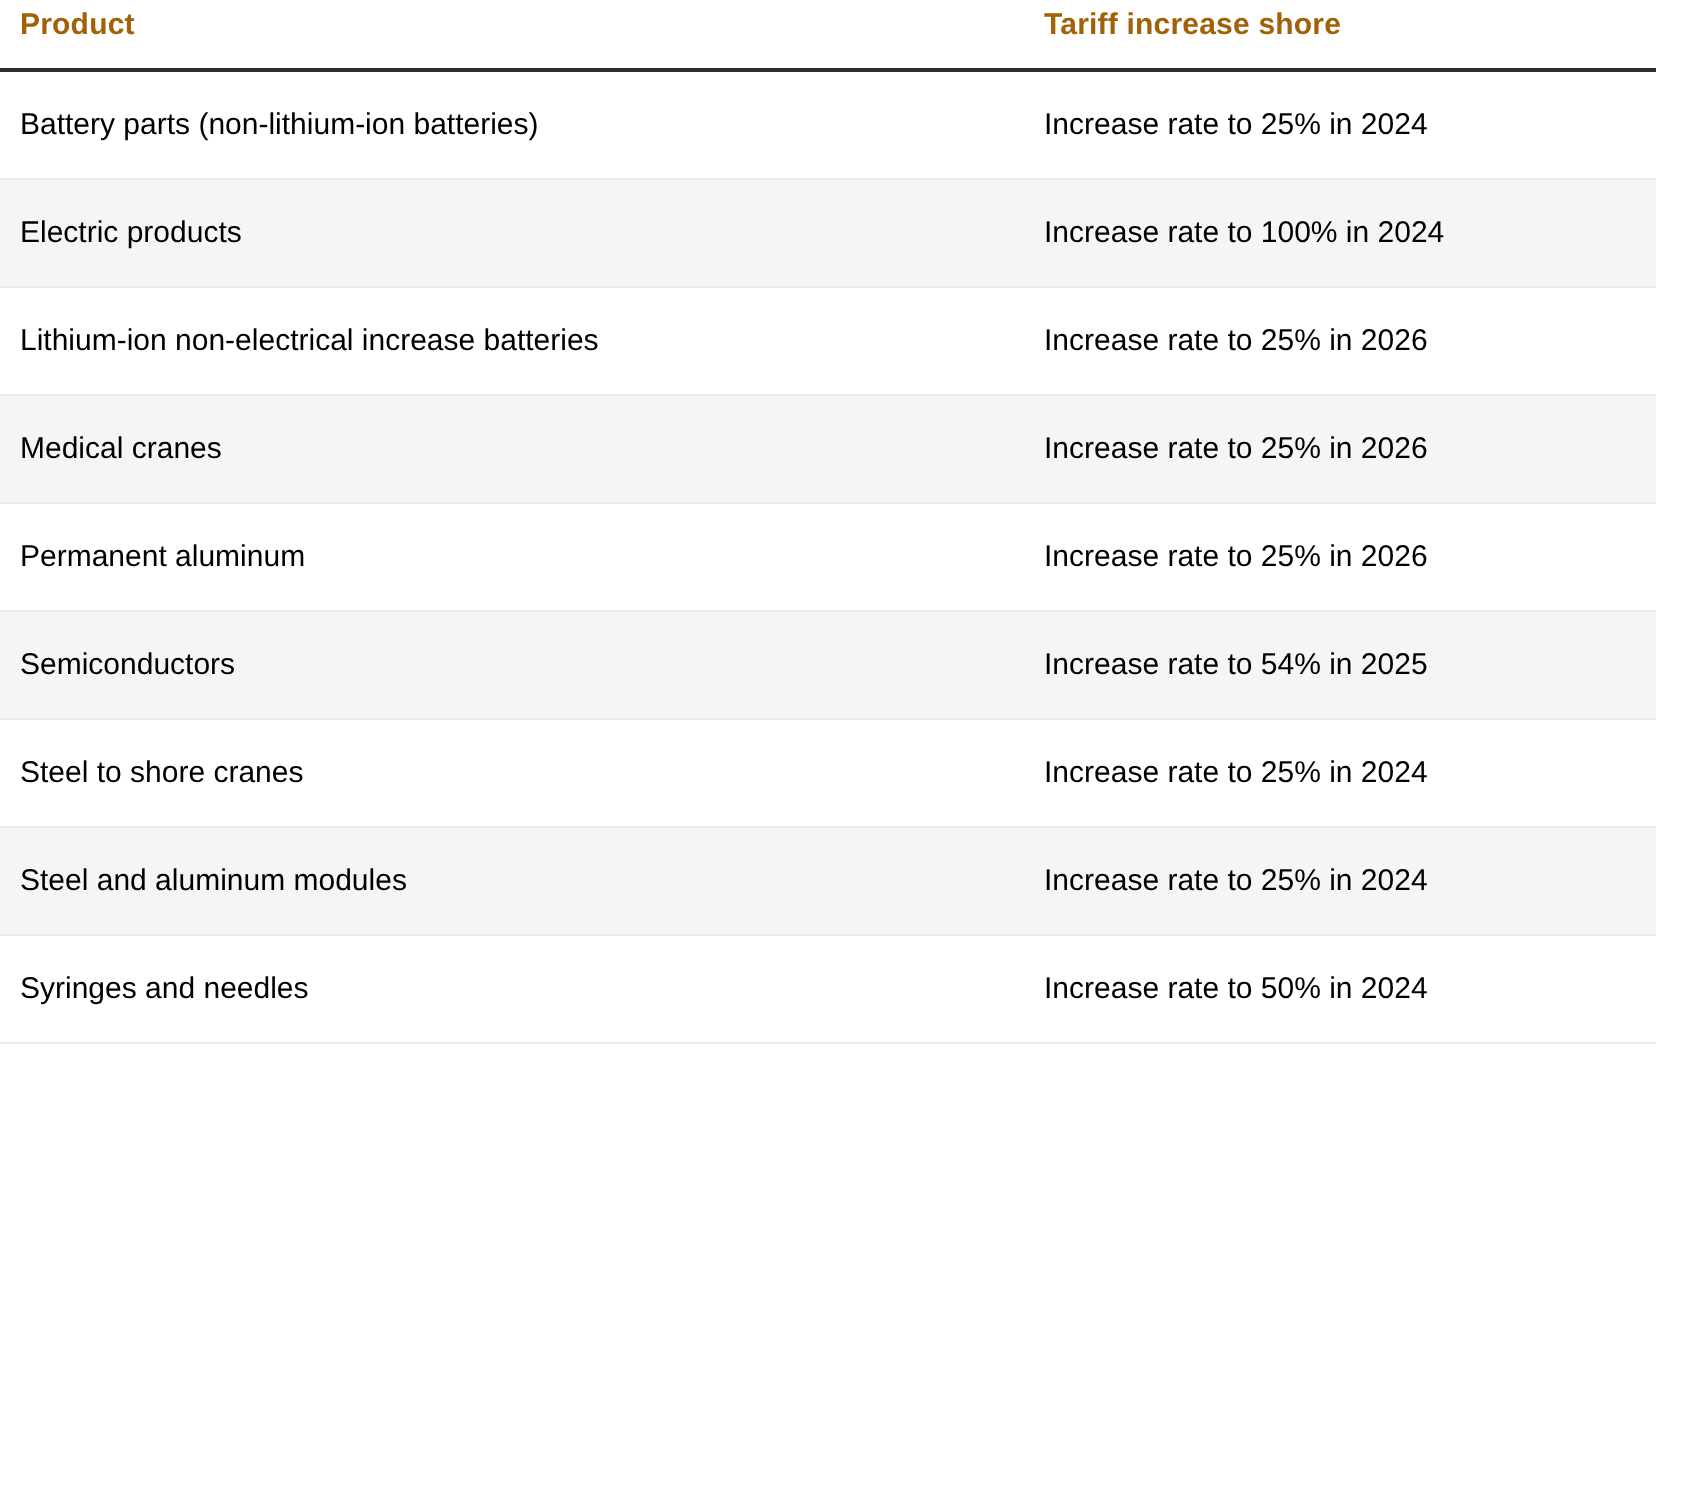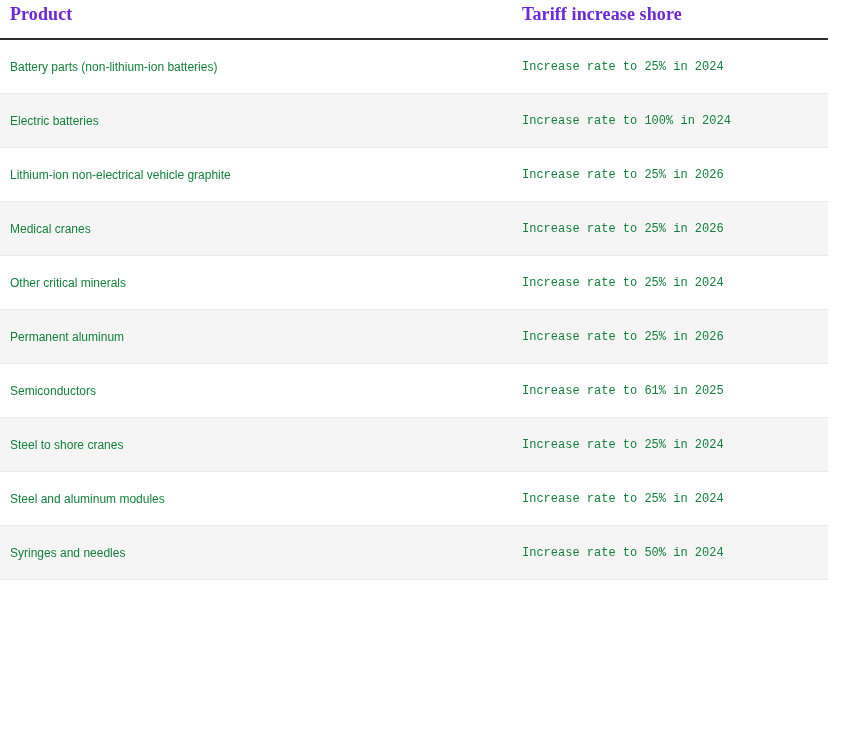--- a/index.html
+++ b/index.html
@@ -20,51 +20,50 @@
     margin: 0;
     border-collapse: collapse;
     table-layout: fixed;
   }
 
   #tariff-table col.col-product { width: 511px; }
   #tariff-table col.col-rate    { width: 317px; }
 
   thead th {
     text-align: left;
-    font-size: 18px;
+    font-size: 15px;
     font-weight: bold;
-    color: #6d28d9;
+    color: #a16207;
     padding: 4px 0 13px 0;
     border-bottom: 2px solid #2e2e2e;
     letter-spacing: 0.1px;
     vertical-align: bottom;
-    font-family: Liberation Serif, serif;
   }
   thead th.th-product { padding-left: 10px; }
   thead th.th-rate    { padding-left: 11px; }
 
   tbody tr {
     height: 51px;
   }
   tbody tr:nth-child(odd)  { background: #ffffff; }
   tbody tr:nth-child(even) { background: #f5f5f5; }
 
   tbody td {
-    font-size: 12px;
-    color: #15803d;
+    font-size: 15px;
+    color: #000000;
     font-weight: normal;
     border-bottom: 1px solid #eaeaea;
     vertical-align: middle;
     height: 51px;
     line-height: 20px;
     white-space: nowrap;
     overflow: hidden;
   }
   tbody td.cell-product { padding-left: 10px; }
-  tbody td.cell-rate    { padding-left: 11px; font-family: Liberation Mono, monospace; }
+  tbody td.cell-rate    { padding-left: 11px; }
 </style>
 </head>
 <body>
 
 <table id="tariff-table">
   <colgroup>
     <col class="col-product">
     <col class="col-rate">
   </colgroup>
   <thead>
@@ -72,42 +71,38 @@
       <th class="th-product">Product</th>
       <th class="th-rate">Tariff increase shore</th>
     </tr>
   </thead>
   <tbody id="tariff-table-body">
       <tr>
         <td class="cell-product">Battery parts (non-lithium-ion batteries)</td>
         <td class="cell-rate">Increase rate to 25% in 2024</td>
       </tr>
       <tr>
-        <td class="cell-product">Electric batteries</td>
+        <td class="cell-product">Electric products</td>
         <td class="cell-rate">Increase rate to 100% in 2024</td>
       </tr>
       <tr>
-        <td class="cell-product">Lithium-ion non-electrical vehicle graphite</td>
+        <td class="cell-product">Lithium-ion non-electrical increase batteries</td>
         <td class="cell-rate">Increase rate to 25% in 2026</td>
       </tr>
       <tr>
         <td class="cell-product">Medical cranes</td>
         <td class="cell-rate">Increase rate to 25% in 2026</td>
       </tr>
       <tr>
-        <td class="cell-product">Other critical minerals</td>
-        <td class="cell-rate">Increase rate to 25% in 2024</td>
-      </tr>
-      <tr>
         <td class="cell-product">Permanent aluminum</td>
         <td class="cell-rate">Increase rate to 25% in 2026</td>
       </tr>
       <tr>
         <td class="cell-product">Semiconductors</td>
-        <td class="cell-rate">Increase rate to 61% in 2025</td>
+        <td class="cell-rate">Increase rate to 54% in 2025</td>
       </tr>
       <tr>
         <td class="cell-product">Steel to shore cranes</td>
         <td class="cell-rate">Increase rate to 25% in 2024</td>
       </tr>
       <tr>
         <td class="cell-product">Steel and aluminum modules</td>
         <td class="cell-rate">Increase rate to 25% in 2024</td>
       </tr>
       <tr>

